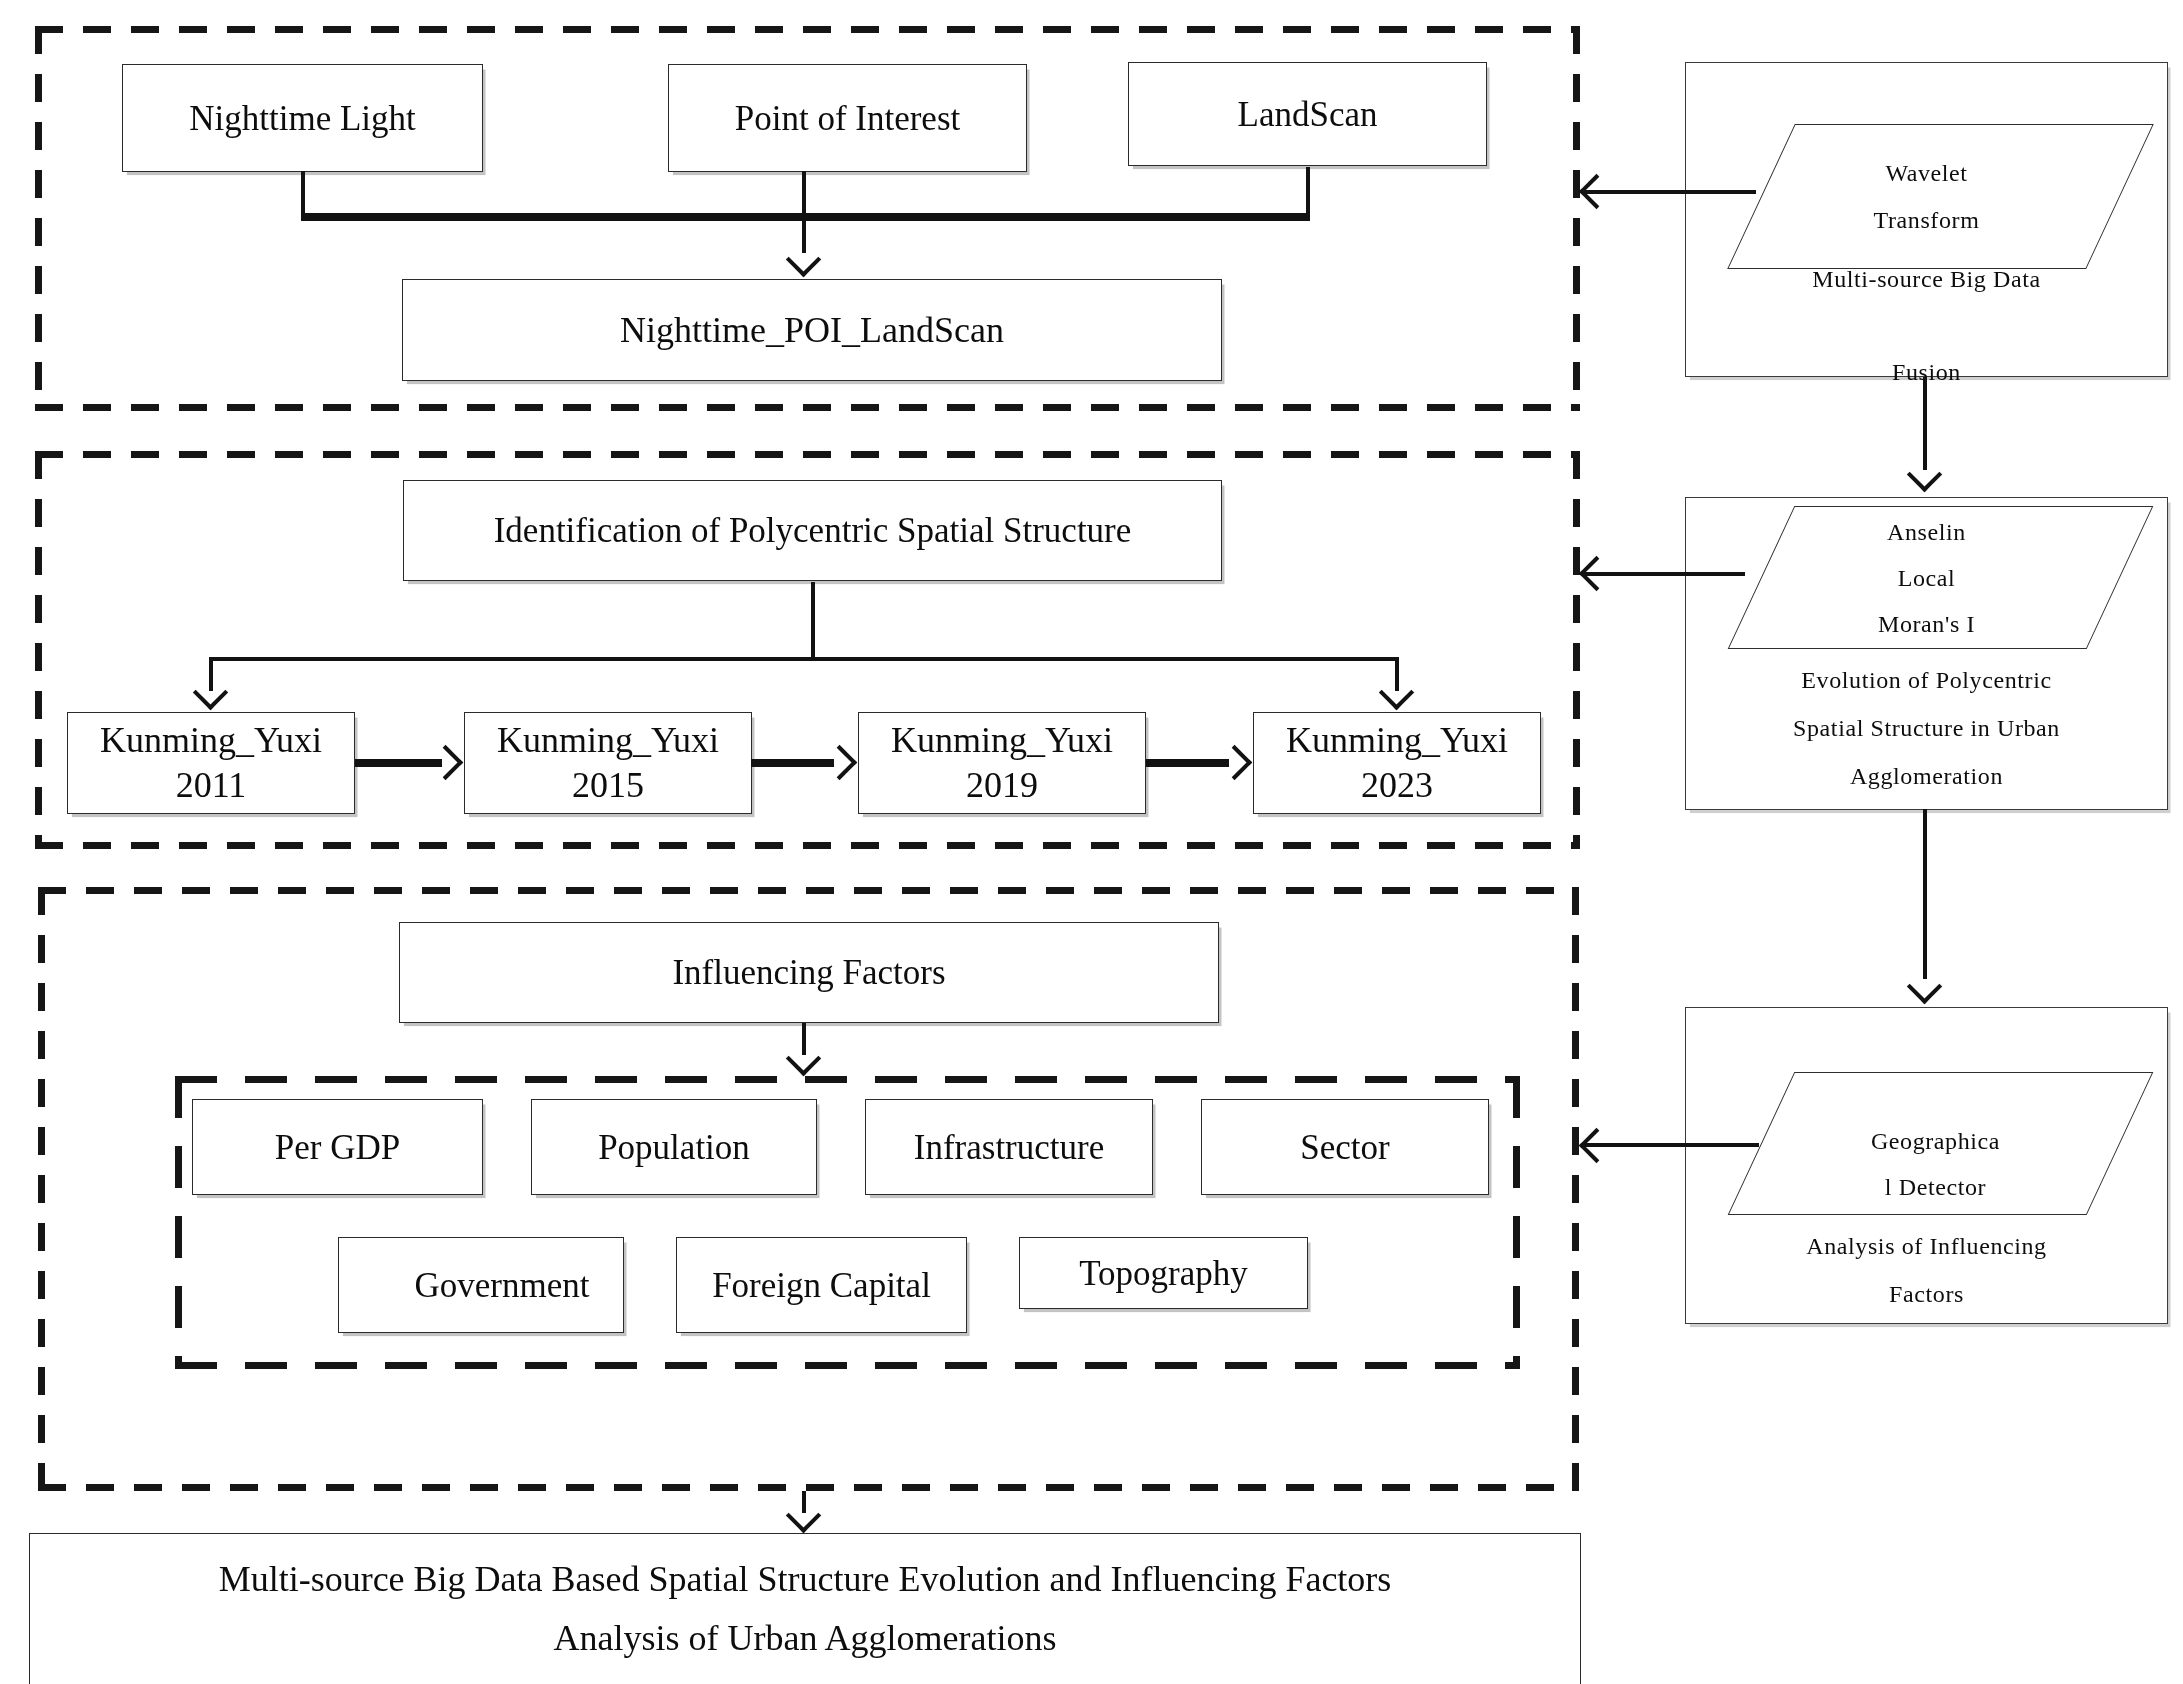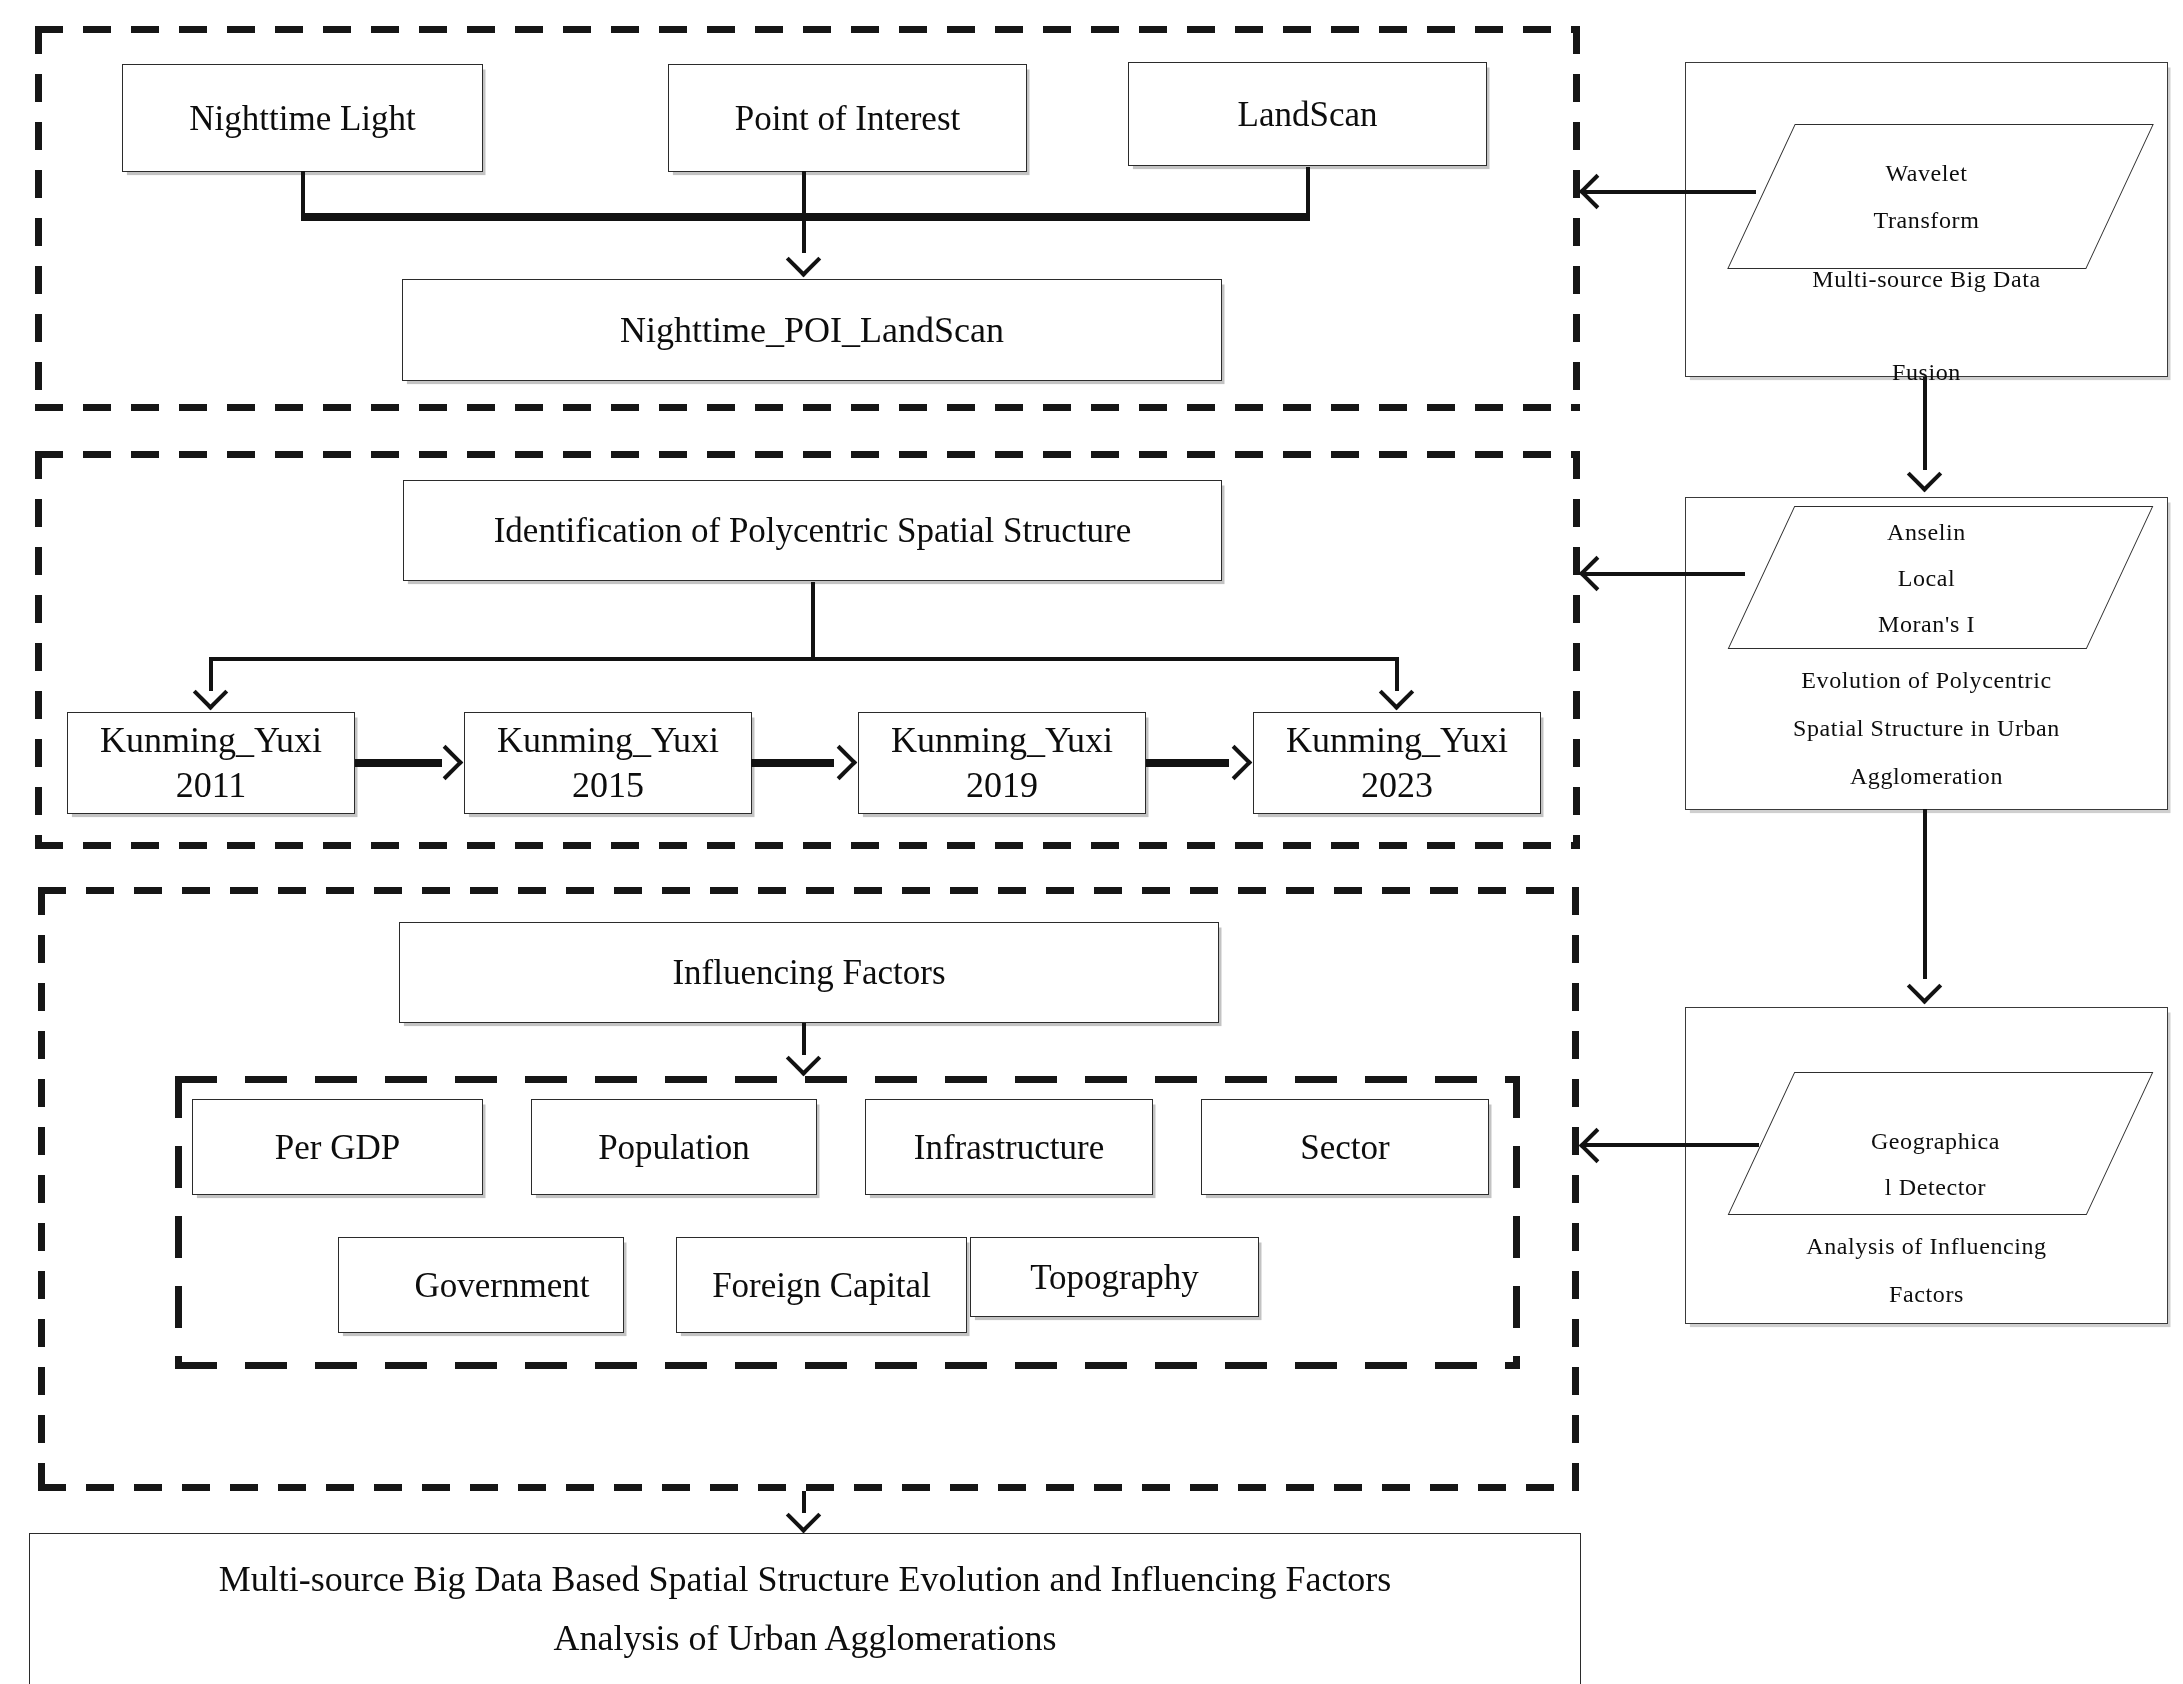--- a/index.html
+++ b/index.html
@@ -221,21 +221,21 @@
   <div class="box" style="left:1201px;top:1099px;width:288px;height:96px;">
     <span>Sector</span>
   </div>
 
   <div class="box" style="left:338px;top:1237px;width:286px;height:96px;padding-left:42px;">
     <span>Government</span>
   </div>
   <div class="box" style="left:676px;top:1237px;width:291px;height:96px;">
     <span>Foreign Capital</span>
   </div>
-  <div class="box" style="left:970px;top:1237px;width:289px;height:80px;">
+  <div class="box" style="left:1019px;top:1237px;width:289px;height:72px;">
     <span>Topography</span>
   </div>
 
   <div class="rbox" style="left:1685px;top:1007px;width:483px;height:317px;"></div>
   <div class="para" style="left:1761px;top:1072px;"></div>
   <div class="rtext" style="top:1072px;height:184px;line-height:46px;padding-left:9px;">
     <span>Geographica</span>
     <span>l Detector</span>
   </div>
   <div class="rtext" style="top:1222px;height:96px;line-height:48px;">

